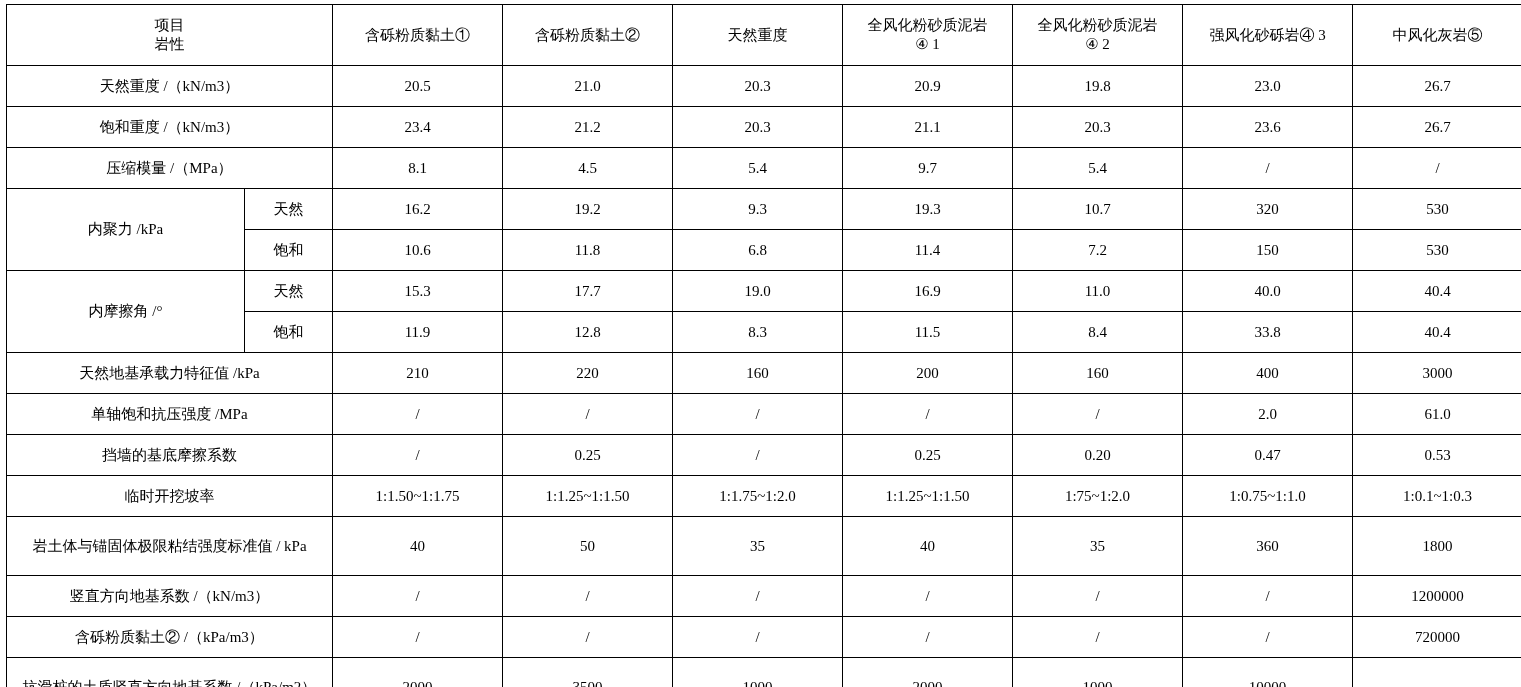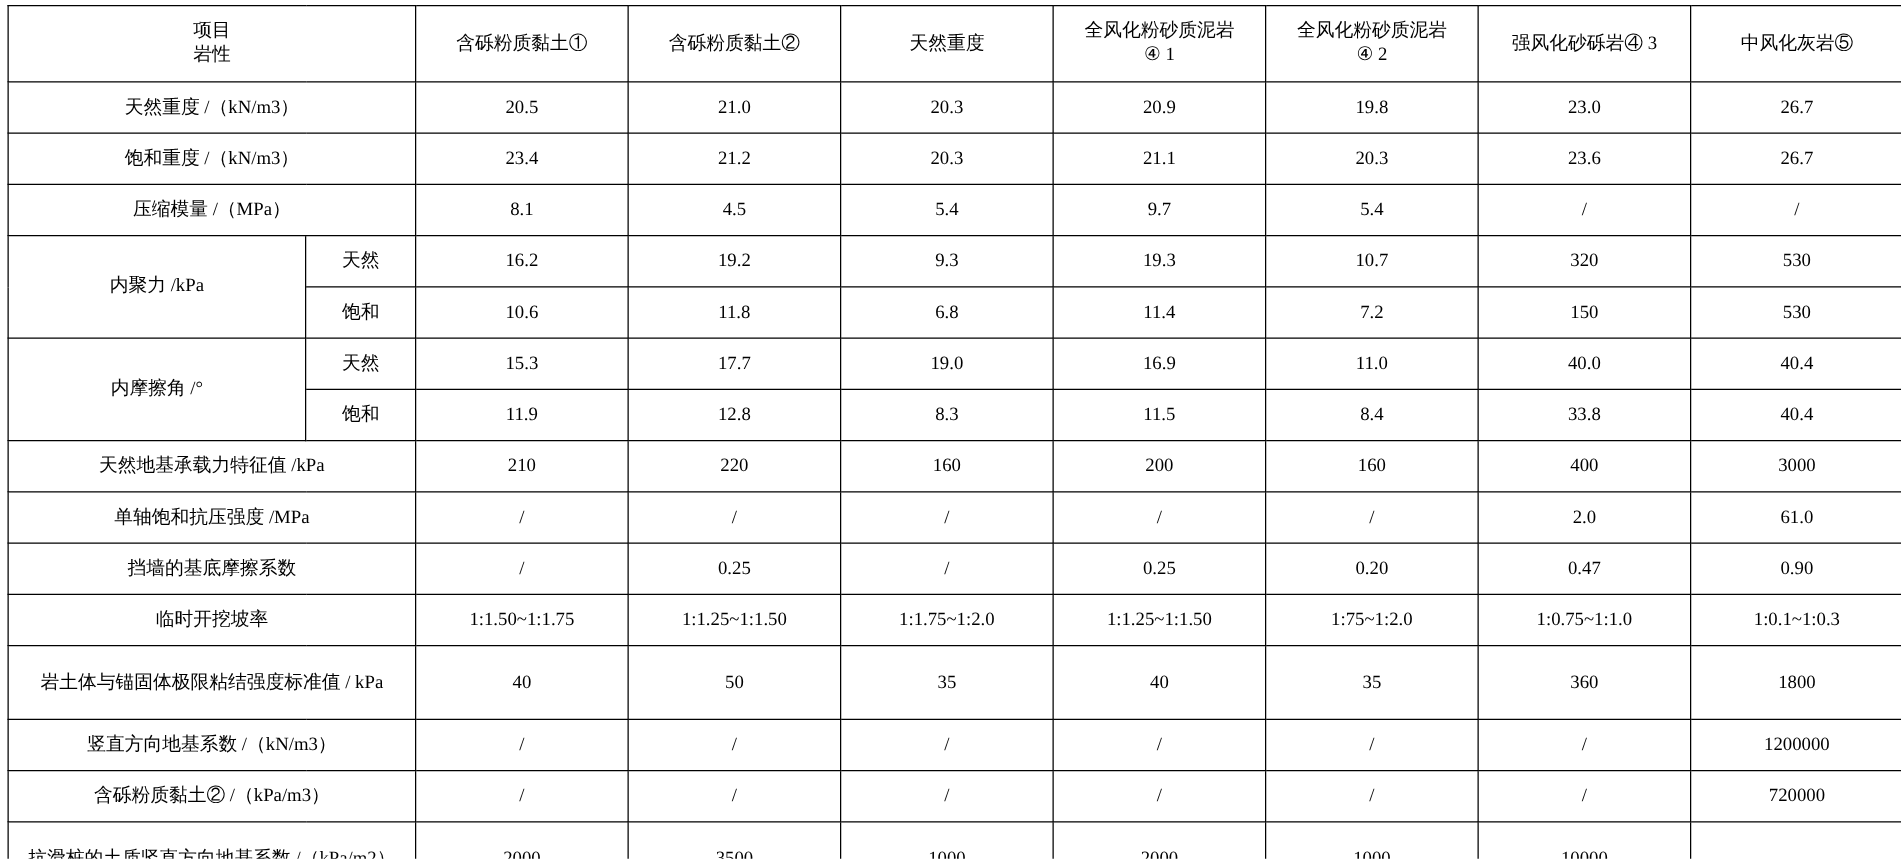--- a/index.html
+++ b/index.html
@@ -209,21 +209,21 @@
       </tr>
 
       <tr class="row-h-1">
         <td colspan="2" class="label-left">挡墙的基底摩擦系数</td>
         <td>/</td>
         <td>0.25</td>
         <td>/</td>
         <td>0.25</td>
         <td>0.20</td>
         <td>0.47</td>
-        <td>0.90</td>
+        <td>0.53</td>
       </tr>
 
       <tr class="row-h-1">
         <td colspan="2" class="label-left">临时开挖坡率</td>
         <td class="nowrap">1:1.50~1:1.75</td>
         <td class="nowrap">1:1.25~1:1.50</td>
         <td class="nowrap">1:1.75~1:2.0</td>
         <td class="nowrap">1:1.25~1:1.50</td>
         <td class="nowrap">1:75~1:2.0</td>
         <td class="nowrap">1:0.75~1:1.0</td>

